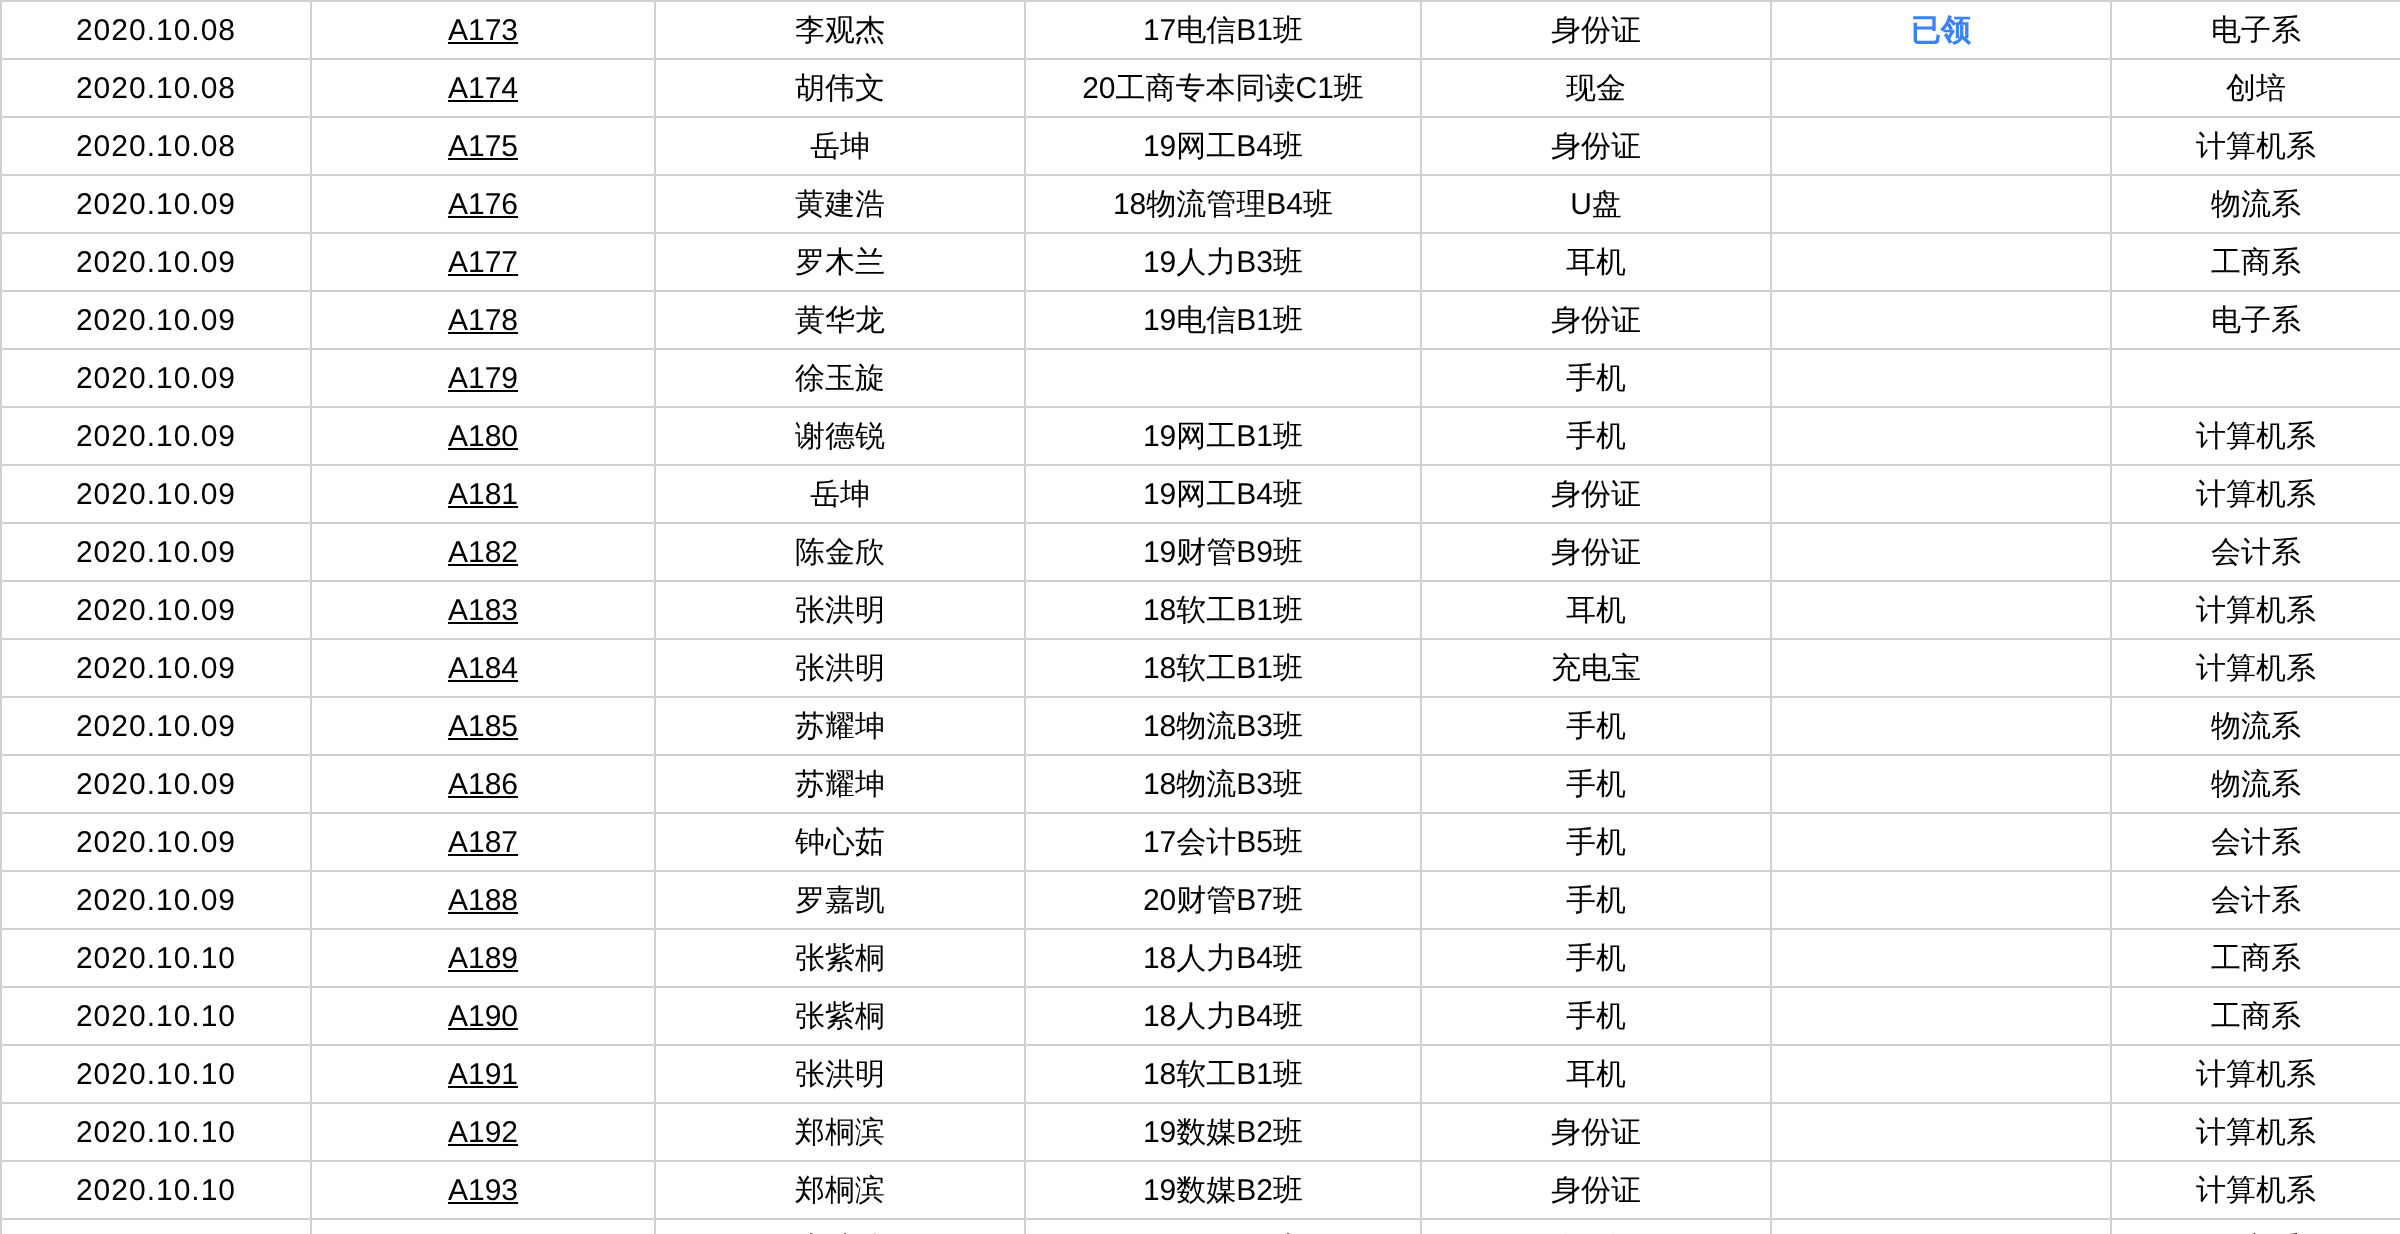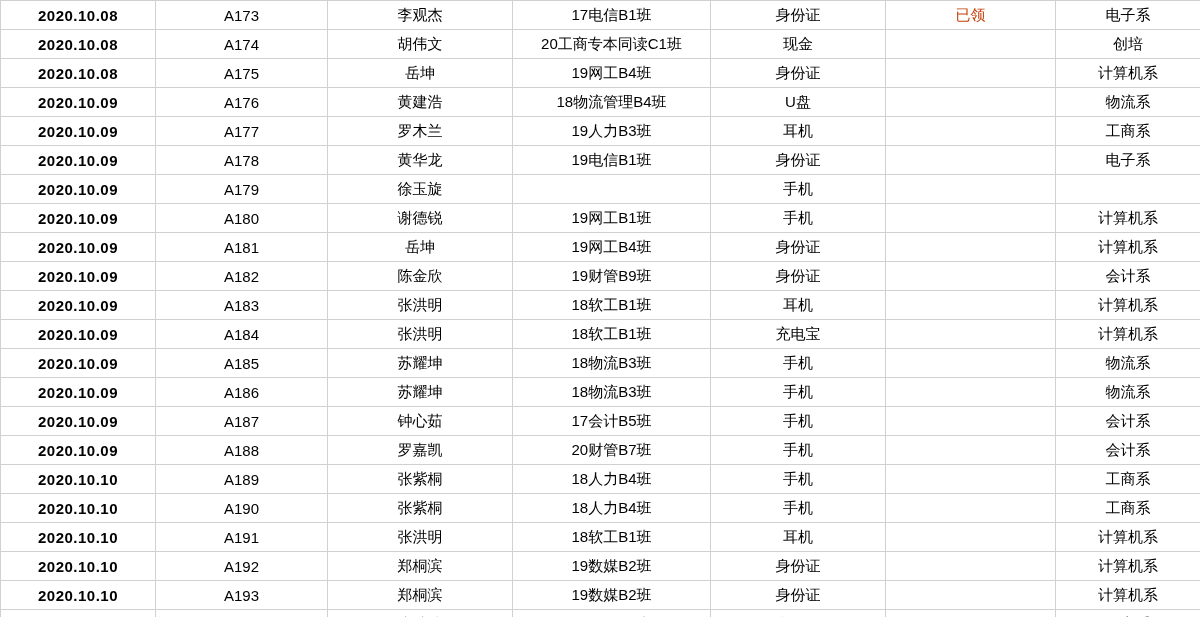--- a/index.html
+++ b/index.html
@@ -31,31 +31,31 @@
   }
   
   col.c-date   { width: 155px; }
   col.c-id     { width: 172px; }
   col.c-name   { width: 185px; }
   col.c-class  { width: 198px; }
   col.c-item   { width: 175px; }
   col.c-status { width: 170px; }
   col.c-dept   { width: 145px; }
 
-  td.date  { font-size: 15px; letter-spacing: 0.5px; font-weight: bold; }
-  td.id    { font-size: 15px; }
+  td.date  { font-size: 15px; letter-spacing: 0.5px; }
+  td.id    { font-size: 15px; text-decoration: underline; }
   td.name  { font-size: 15px; font-family: Liberation Mono, monospace; }
   td.class { font-size: 15px; }
   td.item  { font-size: 15px; }
   td.status{ font-size: 15px; }
   td.dept  { font-size: 15px; }
 
   td.status.claimed {
-    color: #c2410c;
-    font-weight: normal;
+    color: #3b82f6;
+    font-weight: bold;
   }
 </style>
 </head>
 <body>
 
 <table class="sheet">
   <colgroup>
     <col class="c-date">
     <col class="c-id">
     <col class="c-name">

